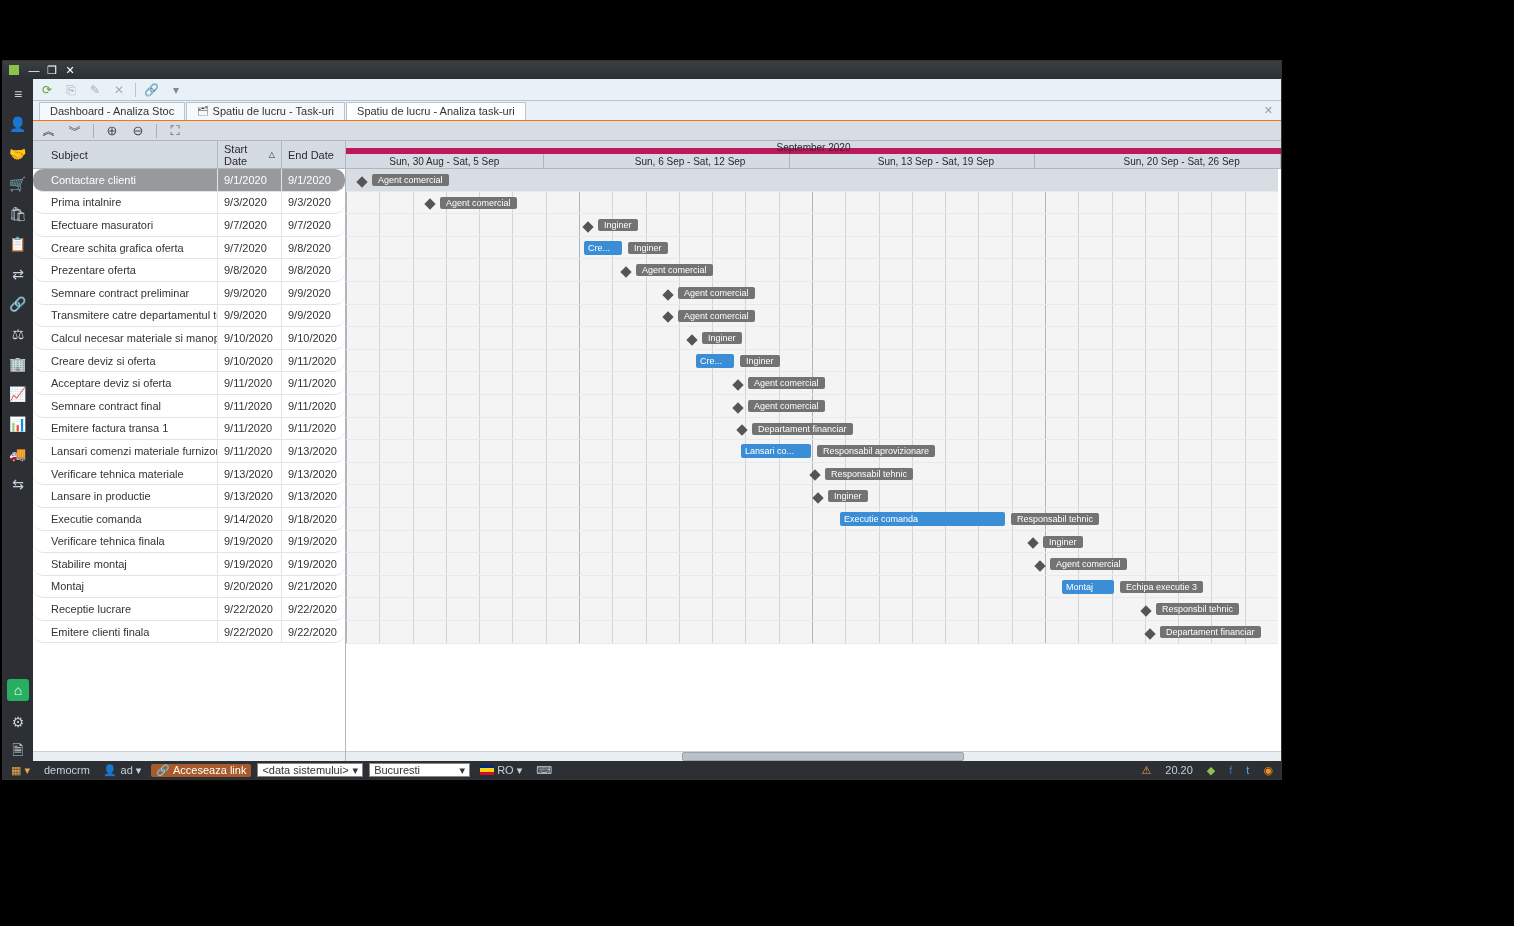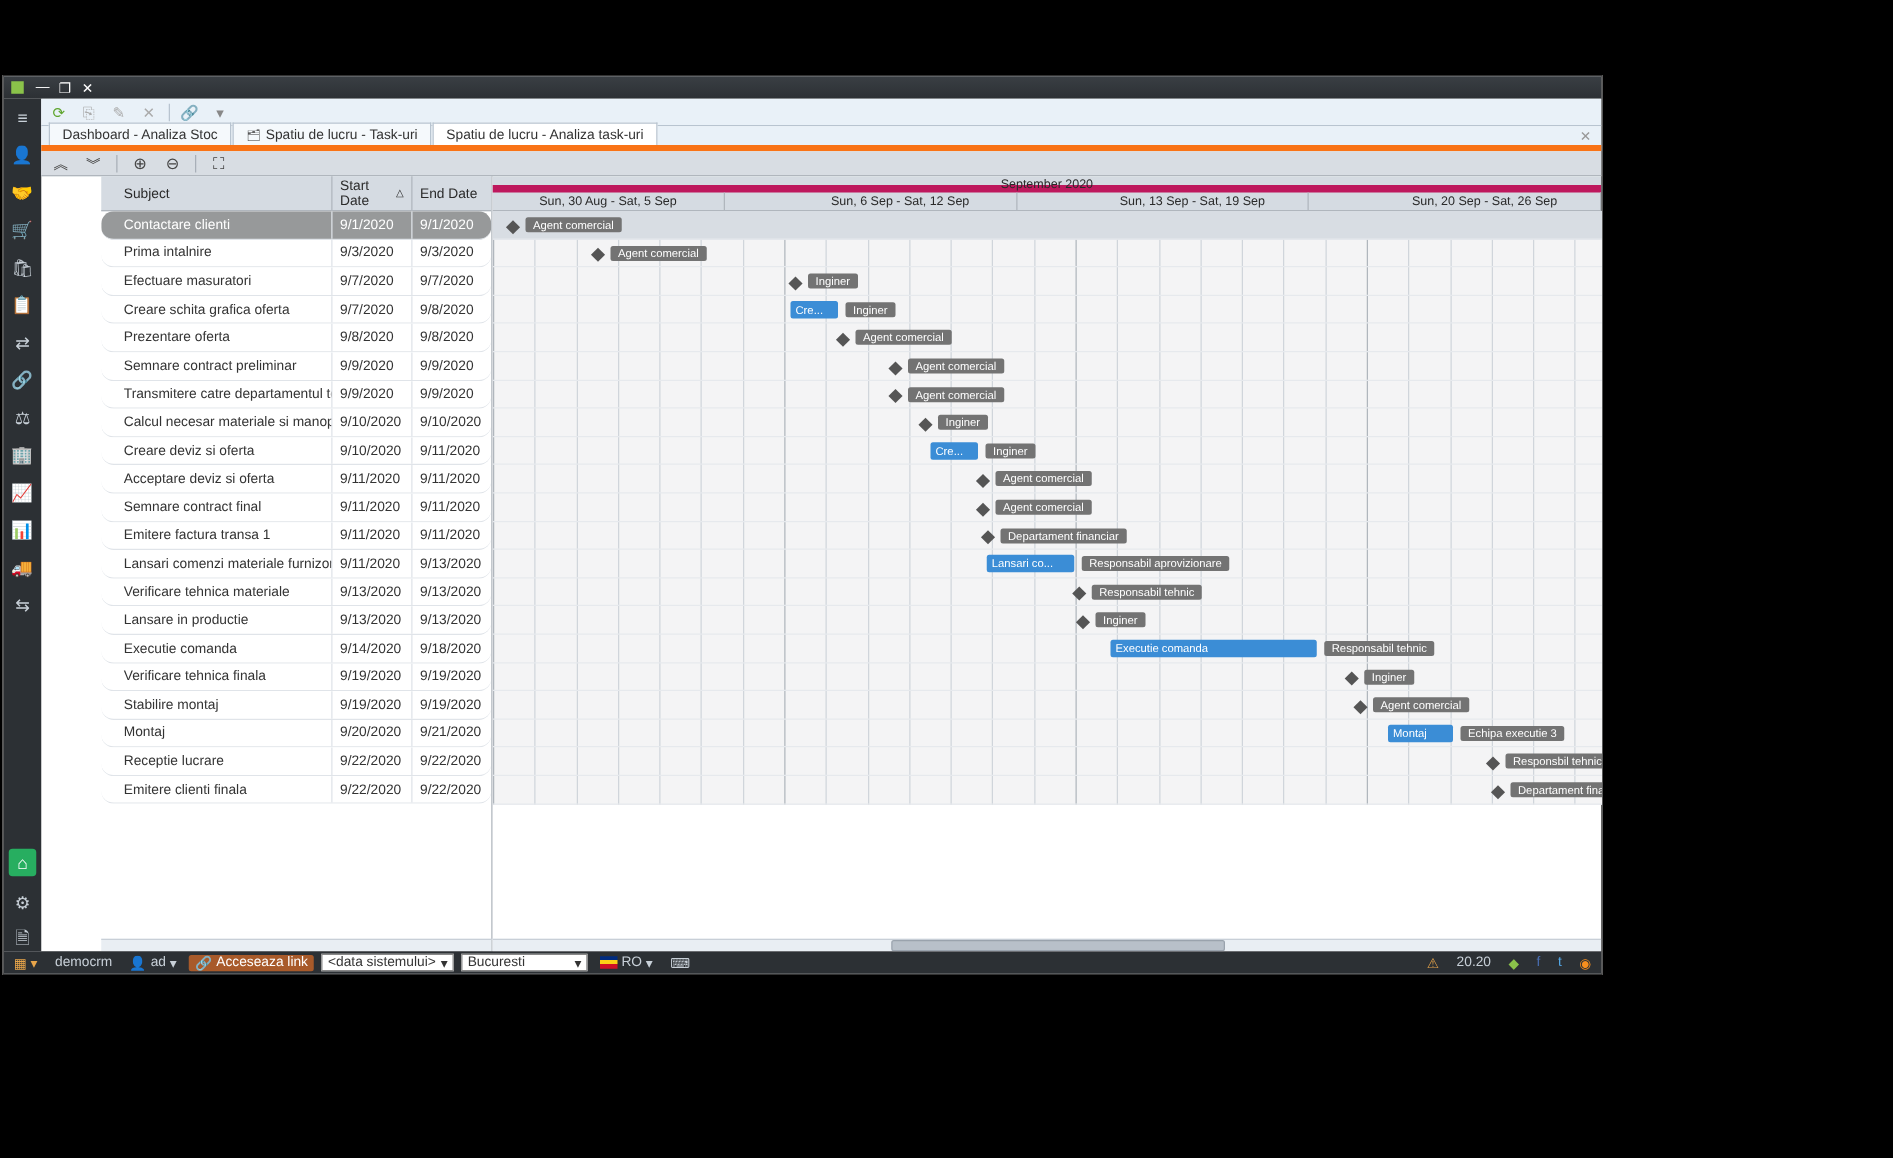--- a/index.html
+++ b/index.html
@@ -17,32 +17,32 @@
 .leftnav .navicon { width: 18px; height: 18px; color: #c8d0d8; display: flex; align-items: center; justify-content: center; cursor: pointer; font-size: 14px; }
 .leftnav .spacer { flex: 1; }
 .leftnav .navicon.home { background: #27ae60; border-radius: 3px; width: 22px; height: 22px; color: #fff; }
 
 .workspace { flex: 1; display: flex; flex-direction: column; min-width: 0; }
 
 .toolbar { height: 22px; background: #e9f1f8; border-bottom: 1px solid #b8c4d0; display: flex; align-items: center; padding: 0 6px; gap: 8px; }
 .toolbar .tbtn { width: 16px; height: 16px; display: flex; align-items: center; justify-content: center; cursor: pointer; font-size: 12px; }
 .toolbar .sep { width: 1px; height: 14px; background: #b8c4d0; }
 
-.tabbar { height: 20px; background: #e9f1f8; border-bottom: 5px solid #f97316; display: flex; align-items: flex-end; padding-left: 6px; }
+.tabbar { height: 20px; background: #e9f1f8; border-bottom: 1px solid #f97316; display: flex; align-items: center; padding-left: 6px; }
 .tabbar .tab { height: 18px; padding: 0 10px; border: 1px solid #b8c4d0; border-bottom: none; background: #f5f9fc; display: flex; align-items: center; gap: 4px; cursor: pointer; font-size: 10px; color: #333; margin-right: 1px; }
 .tabbar .tab.active { background: #fff; }
 .tabbar .tabclose { margin-left: auto; padding: 0 8px; cursor: pointer; color: #999; }
 
 .ganttbar { height: 20px; background: #d8dde3; border-bottom: 1px solid #b0b6bd; display: flex; align-items: center; padding: 0 8px; gap: 10px; }
 .ganttbar .gbtn { width: 16px; height: 16px; cursor: pointer; color: #454545; display: flex; align-items: center; justify-content: center; font-size: 13px; }
 .ganttbar .sep { width: 1px; height: 14px; background: #a8afb8; }
 
 .gantt { flex: 1; display: flex; min-height: 0; }
 
-.gantt-left { width: 313px; border-right: 1px solid #b0b6bd; display: flex; flex-direction: column; margin-left: 48px; }
+.gantt-left { width: 313px; border-right: 1px solid #b0b6bd; display: flex; flex-direction: column; }
 .gantt-left .hdr { height: 28px; background: #d5dbe2; border-bottom: 1px solid #b0b6bd; display: flex; }
 .gantt-left .hdr > div { border-right: 1px solid #b0b6bd; display: flex; align-items: center; padding: 0 6px; color: #2a2a2a; }
 .col-subject { width: 185px; }
 .col-start { width: 64px; }
 .col-end { width: 62px; border-right: none !important; }
 .gantt-left .rows { flex: 1; overflow-y: auto; overflow-x: hidden; }
 .gantt-left .row { height: 22.6px; border-bottom: 1px solid #e0e4e9; display: flex; border-radius: 10px; }
 .gantt-left .row > div { border-right: 1px solid #e0e4e9; padding: 0 6px; display: flex; align-items: center; color: #333; white-space: nowrap; overflow: hidden; }
 .gantt-left .row.selected { background: #97999a; color: #fff; }
 .gantt-left .row.selected > div { color: #fff; }

